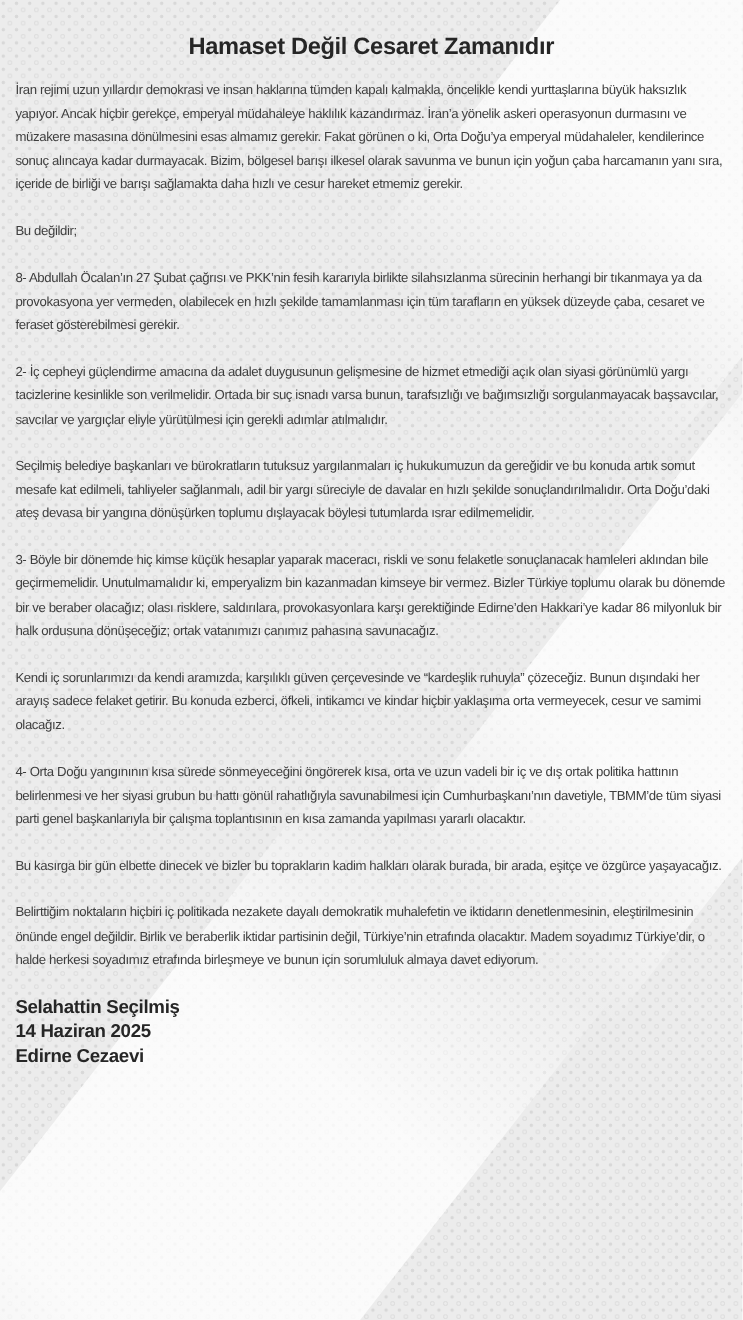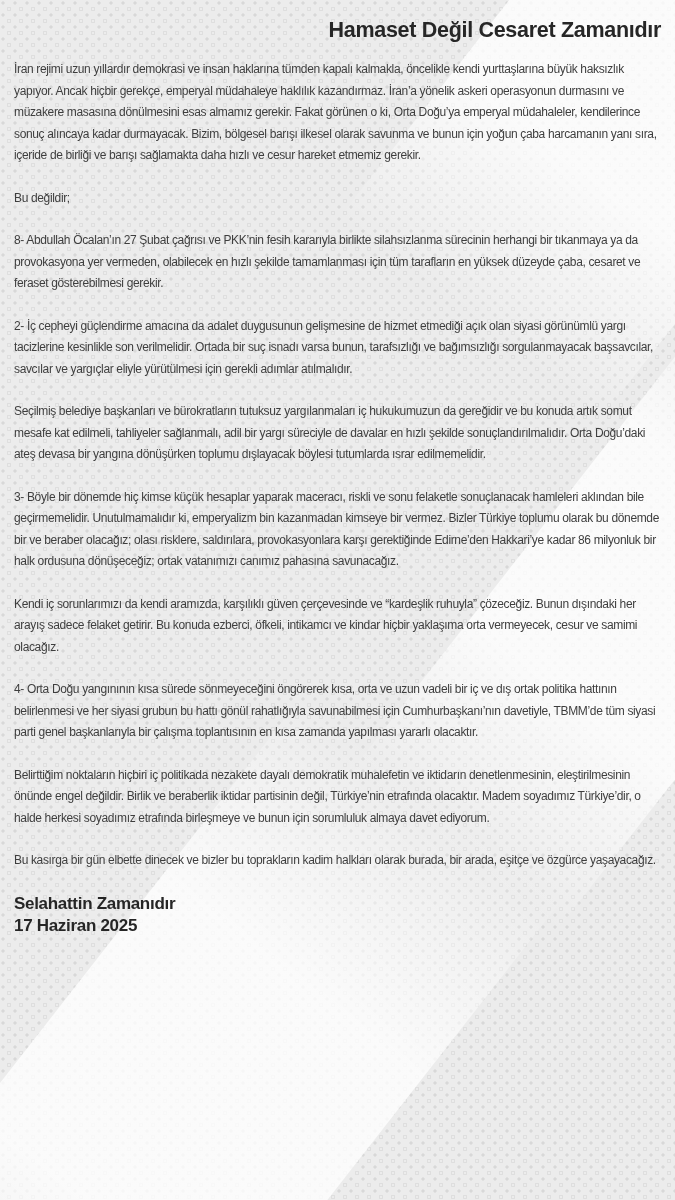--- a/index.html
+++ b/index.html
@@ -35,22 +35,22 @@
   .sheen-mid-right   { width: 640px; height: 260px; left: 330px; top: 470px; }
   .sheen-bottom-left { width: 760px; height: 330px; left: -180px; top: 930px; }
 
   .content {
     position: relative;
     z-index: 2;
     padding: 10px 14px 0 14px;
     color: var(--text, #3e3e3e);
   }
   .doc-title {
-    margin: 8px 0 17px 0;
-    text-align: right;
+    margin: 20px 0 17px 0;
+    text-align: center;
     font-size: 21.5px;
     line-height: 24px;
     font-weight: bold;
     color: var(--title, #262626);
     letter-spacing: -0.3px;
   }
   .doc-paragraph {
     margin: 0 0 21px 0;
     font-size: 12px;
     line-height: 21.5px;
@@ -82,22 +82,23 @@
     <h1 class="doc-title">Hamaset Değil Cesaret Zamanıdır</h1>
 
     <p class="doc-paragraph">İran rejimi uzun yıllardır demokrasi ve insan haklarına tümden kapalı kalmakla, öncelikle kendi yurttaşlarına büyük haksızlık yapıyor. Ancak hiçbir gerekçe, emperyal müdahaleye haklılık kazandırmaz. İran’a yönelik askeri operasyonun durmasını ve müzakere masasına dönülmesini esas almamız gerekir. Fakat görünen o ki, Orta Doğu’ya emperyal müdahaleler, kendilerince sonuç alıncaya kadar durmayacak. Bizim, bölgesel barışı ilkesel olarak savunma ve bunun için yoğun çaba harcamanın yanı sıra, içeride de birliği ve barışı sağlamakta daha hızlı ve cesur hareket etmemiz gerekir.</p>
     <p class="doc-paragraph">Bu değildir;</p>
     <p class="doc-paragraph">8- Abdullah Öcalan’ın 27 Şubat çağrısı ve PKK’nin fesih kararıyla birlikte silahsızlanma sürecinin herhangi bir tıkanmaya ya da provokasyona yer vermeden, olabilecek en hızlı şekilde tamamlanması için tüm tarafların en yüksek düzeyde çaba, cesaret ve feraset gösterebilmesi gerekir.</p>
     <p class="doc-paragraph">2- İç cepheyi güçlendirme amacına da adalet duygusunun gelişmesine de hizmet etmediği açık olan siyasi görünümlü yargı tacizlerine kesinlikle son verilmelidir. Ortada bir suç isnadı varsa bunun, tarafsızlığı ve bağımsızlığı sorgulanmayacak başsavcılar, savcılar ve yargıçlar eliyle yürütülmesi için gerekli adımlar atılmalıdır.</p>
     <p class="doc-paragraph">Seçilmiş belediye başkanları ve bürokratların tutuksuz yargılanmaları iç hukukumuzun da gereğidir ve bu konuda artık somut mesafe kat edilmeli, tahliyeler sağlanmalı, adil bir yargı süreciyle de davalar en hızlı şekilde sonuçlandırılmalıdır. Orta Doğu’daki ateş devasa bir yangına dönüşürken toplumu dışlayacak böylesi tutumlarda ısrar edilmemelidir.</p>
     <p class="doc-paragraph">3- Böyle bir dönemde hiç kimse küçük hesaplar yaparak maceracı, riskli ve sonu felaketle sonuçlanacak hamleleri aklından bile geçirmemelidir. Unutulmamalıdır ki, emperyalizm bin kazanmadan kimseye bir vermez. Bizler Türkiye toplumu olarak bu dönemde bir ve beraber olacağız; olası risklere, saldırılara, provokasyonlara karşı gerektiğinde Edirne’den Hakkari’ye kadar 86 milyonluk bir halk ordusuna dönüşeceğiz; ortak vatanımızı canımız pahasına savunacağız.</p>
     <p class="doc-paragraph">Kendi iç sorunlarımızı da kendi aramızda, karşılıklı güven çerçevesinde ve “kardeşlik ruhuyla” çözeceğiz. Bunun dışındaki her arayış sadece felaket getirir. Bu konuda ezberci, öfkeli, intikamcı ve kindar hiçbir yaklaşıma orta vermeyecek, cesur ve samimi olacağız.</p>
     <p class="doc-paragraph">4- Orta Doğu yangınının kısa sürede sönmeyeceğini öngörerek kısa, orta ve uzun vadeli bir iç ve dış ortak politika hattının belirlenmesi ve her siyasi grubun bu hattı gönül rahatlığıyla savunabilmesi için Cumhurbaşkanı’nın davetiyle, TBMM’de tüm siyasi parti genel başkanlarıyla bir çalışma toplantısının en kısa zamanda yapılması yararlı olacaktır.</p>
+    <p class="doc-paragraph">Bu kasırga bir gün elbette dinecek ve bizler bu toprakların kadim halkları olarak burada, bir arada, eşitçe ve özgürce yaşayacağız.</p>
     <p class="doc-paragraph">Belirttiğim noktaların hiçbiri iç politikada nezakete dayalı demokratik muhalefetin ve iktidarın denetlenmesinin, eleştirilmesinin önünde engel değildir. Birlik ve beraberlik iktidar partisinin değil, Türkiye’nin etrafında olacaktır. Madem soyadımız Türkiye’dir, o halde herkesi soyadımız etrafında birleşmeye ve bunun için sorumluluk almaya davet ediyorum.</p>
-    <p class="doc-paragraph">Bu kasırga bir gün elbette dinecek ve bizler bu toprakların kadim halkları olarak burada, bir arada, eşitçe ve özgürce yaşayacağız.</p>
 
     <div class="signature">
-      <div>Selahattin Zamanıdır</div>
-      <div>17 Haziran 2025</div>
+      <div>Selahattin Seçilmiş</div>
+      <div>14 Haziran 2025</div>
+      <div>Edirne Cezaevi</div>
     </div>
 
   </div>
 </div>
 
 </body></html>

